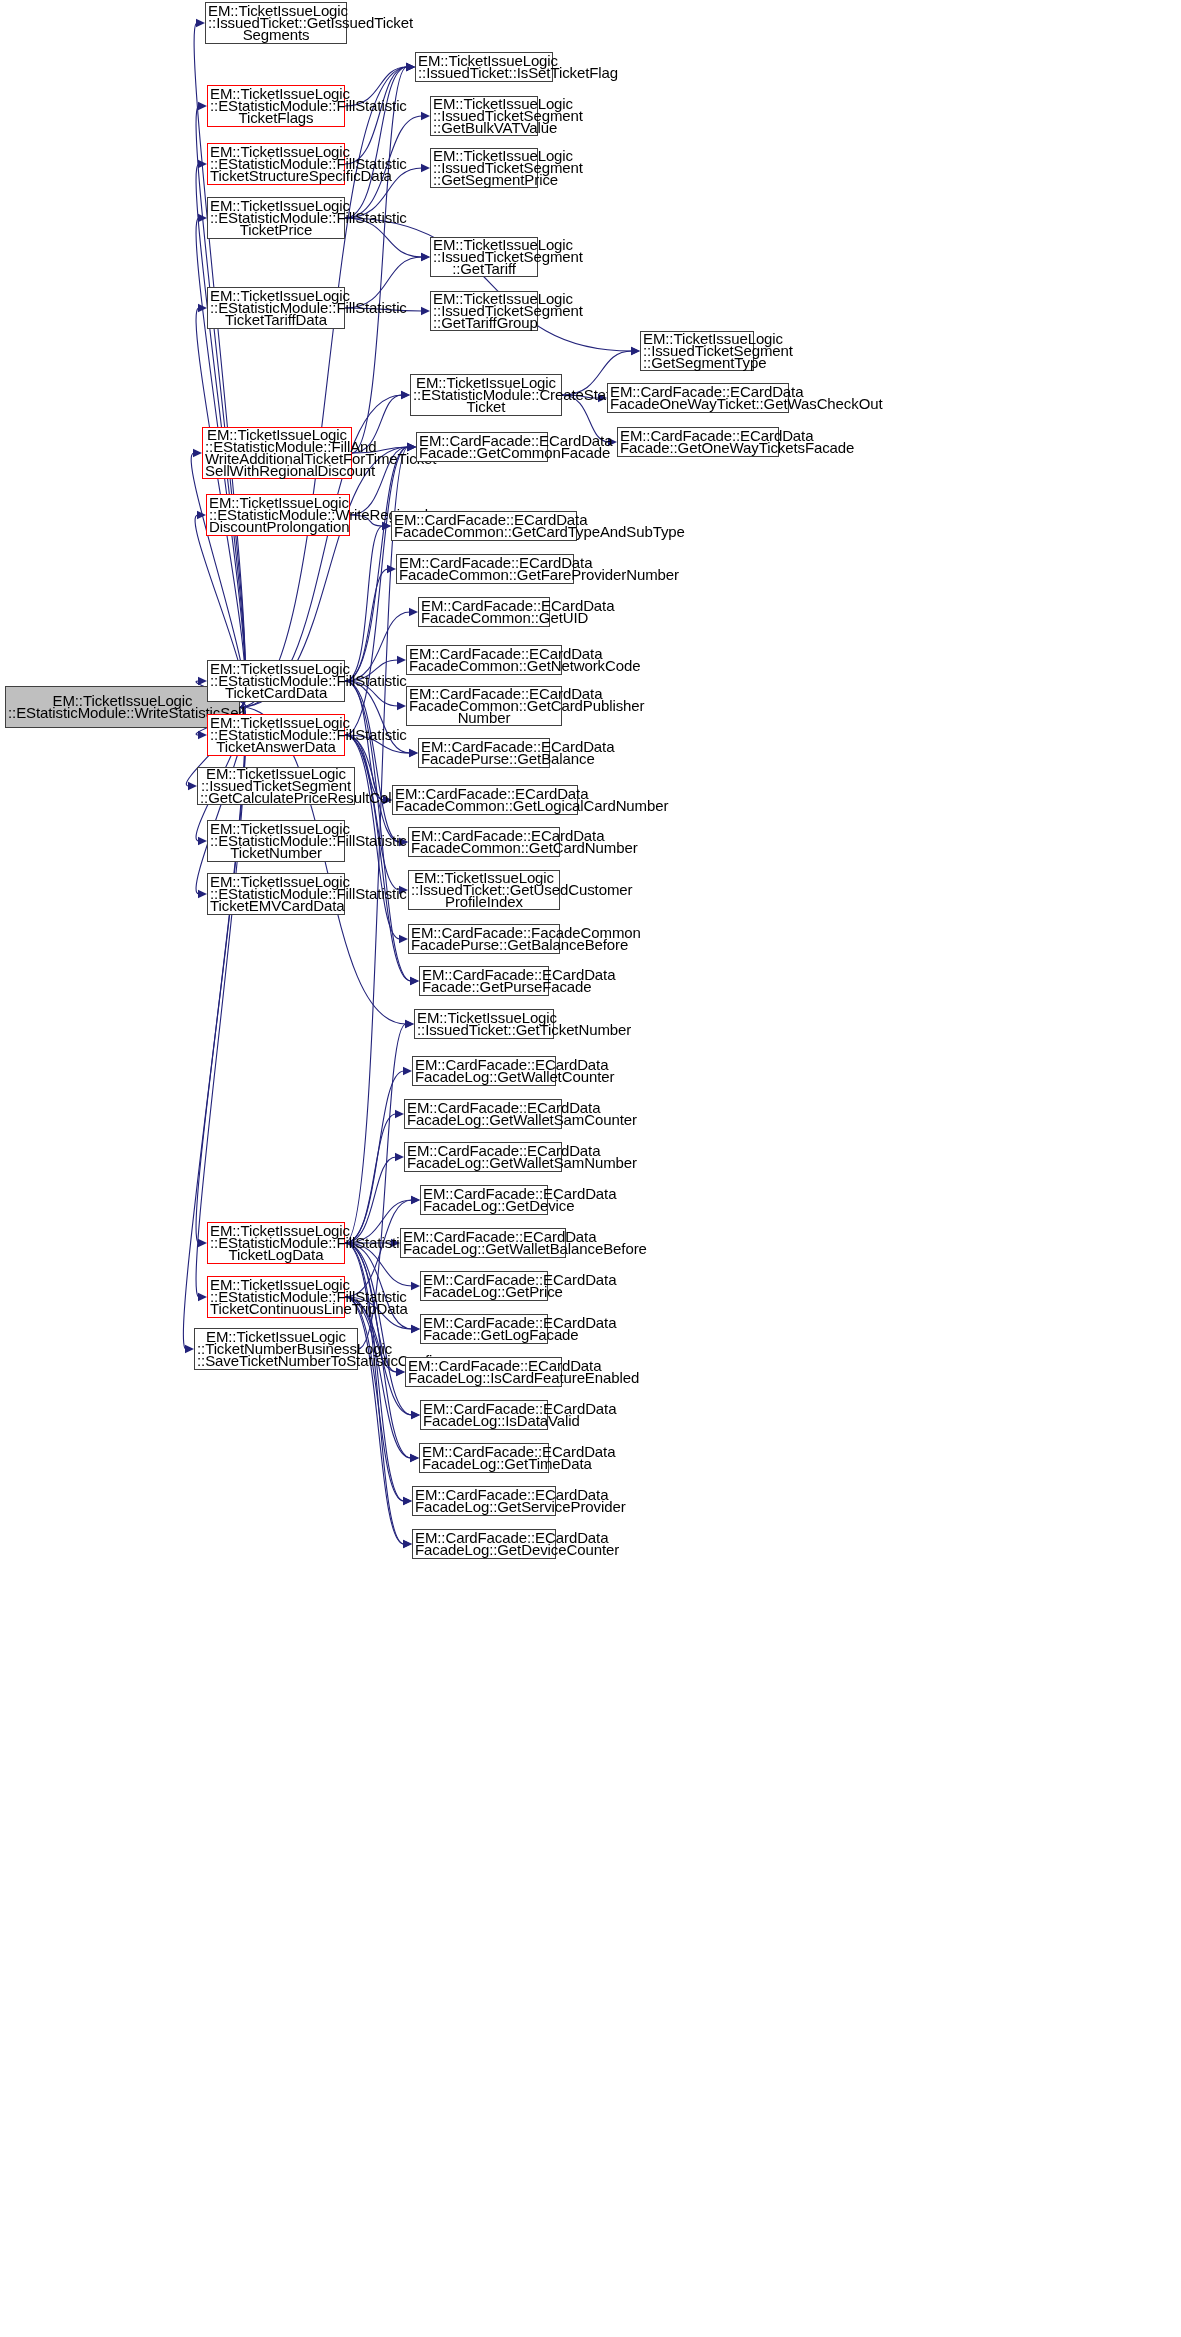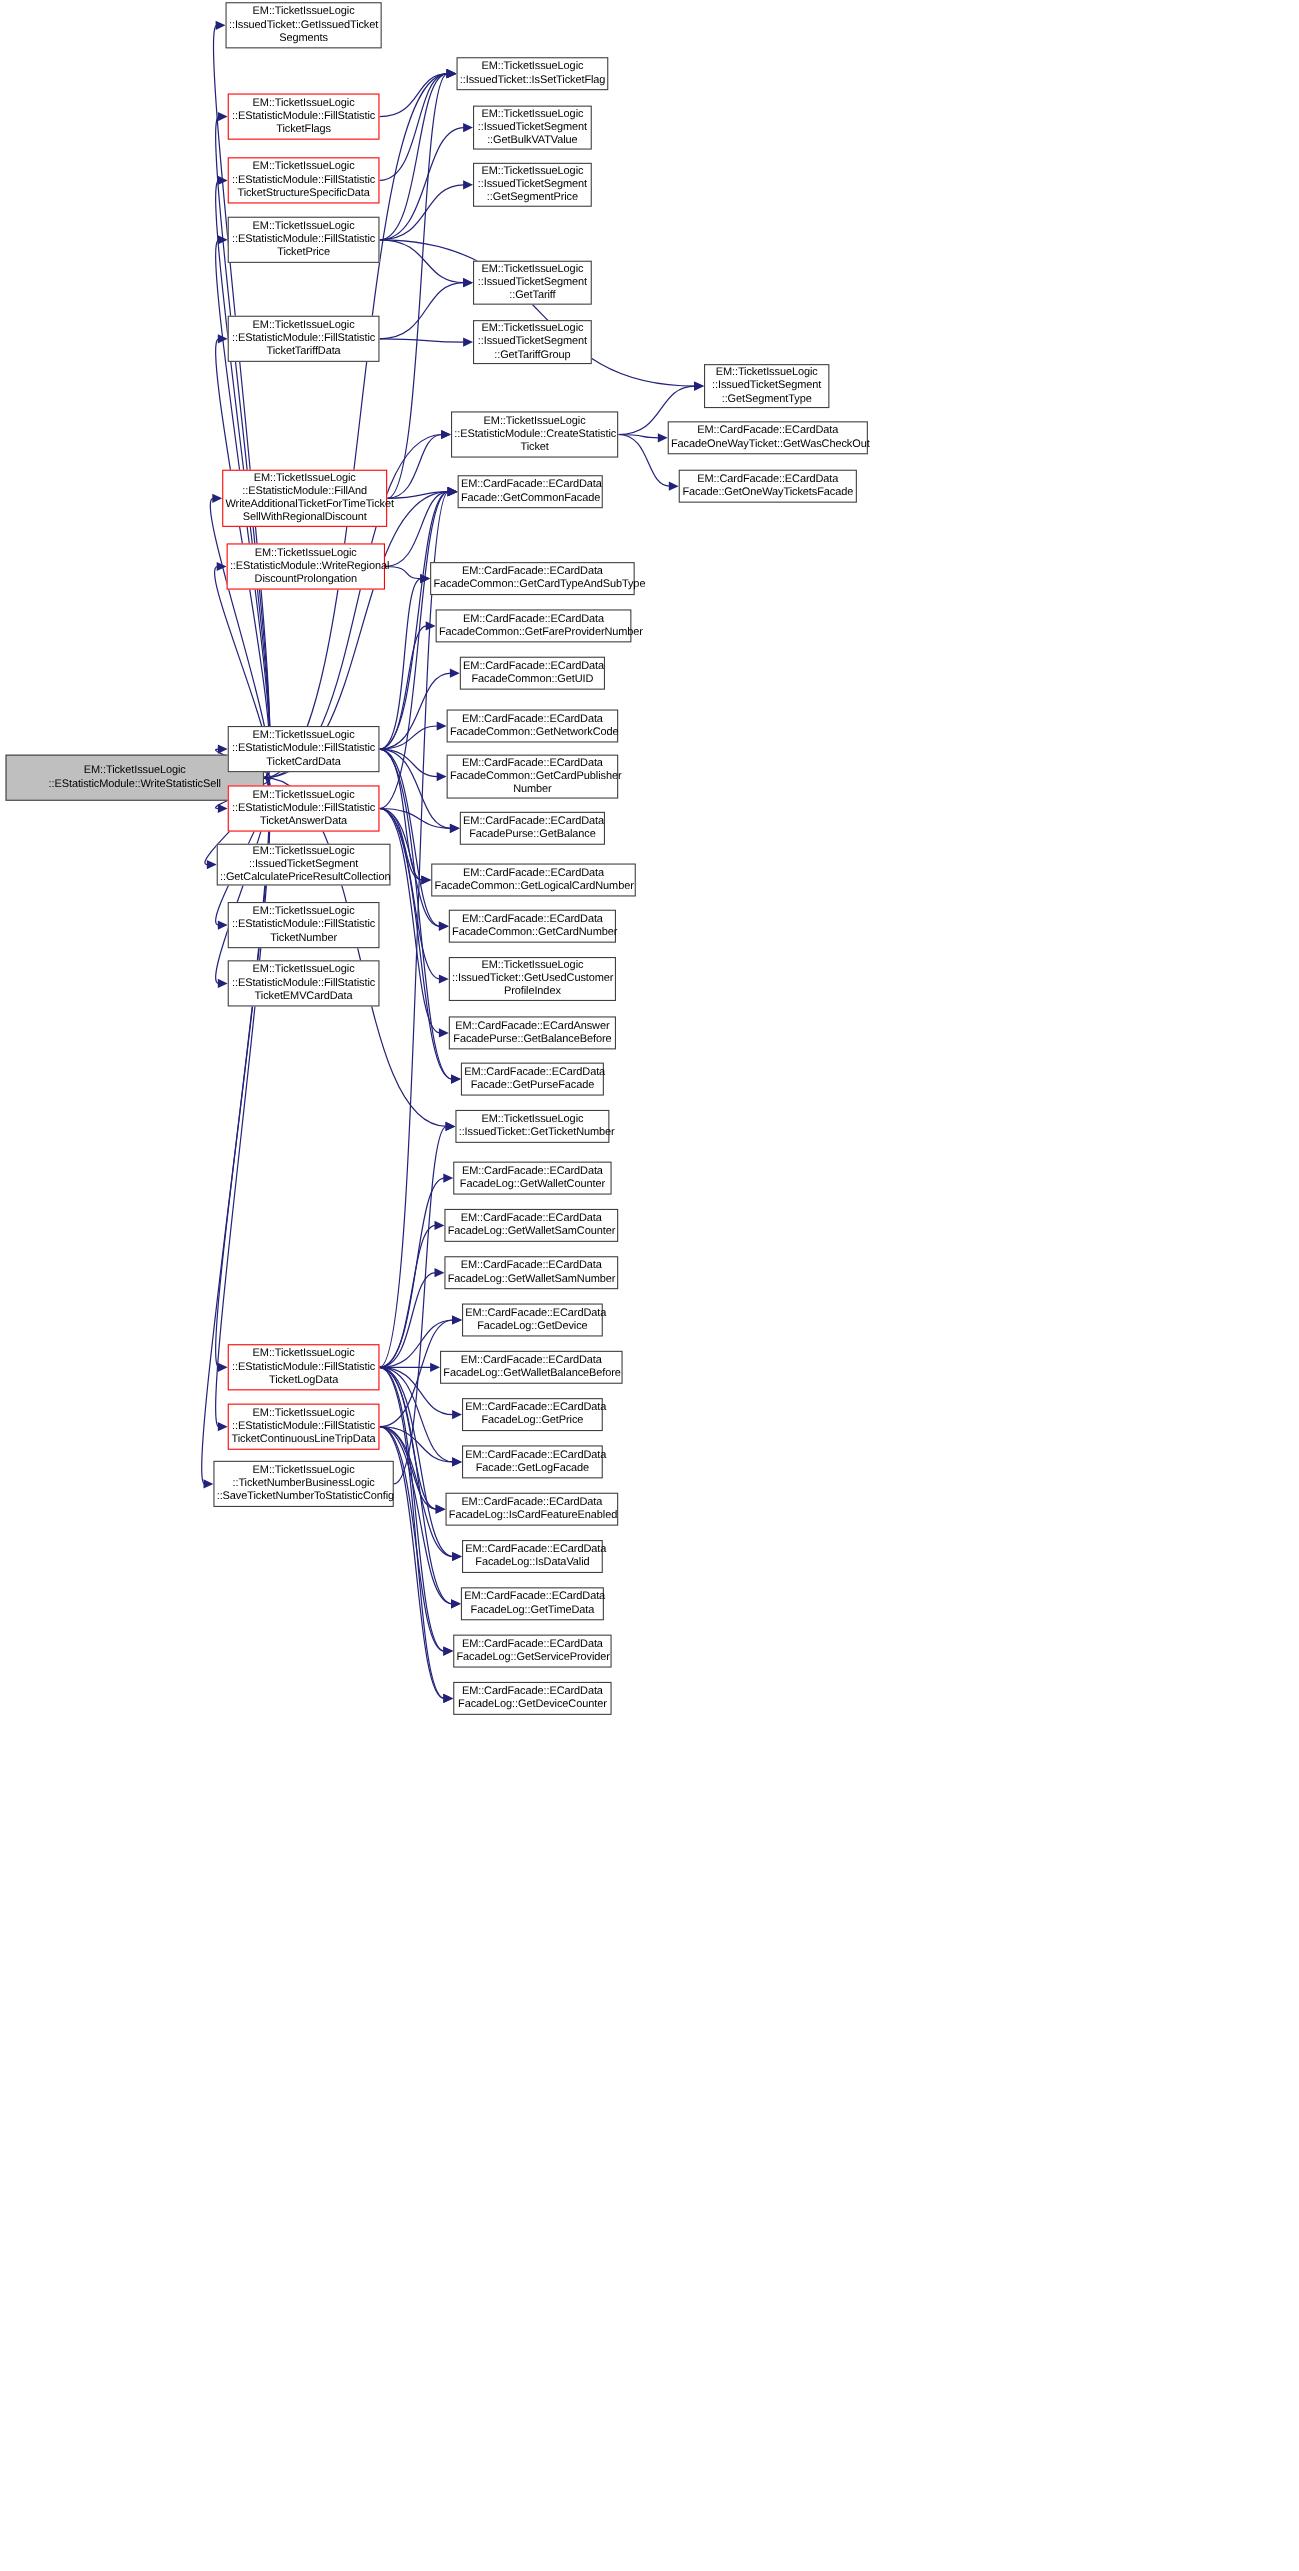--- a/index.html
+++ b/index.html
@@ -1,20 +1,20 @@
 <!DOCTYPE html>
 <html><head>
 <meta charset="utf-8">
 <style>
   html,body{margin:0;padding:0;background:#ffffff;}
   #canvas{position:relative;width:1181px;height:2337px;background:#ffffff;
           font-family:"Liberation Sans","DejaVu Sans",sans-serif;overflow:hidden;}
   .node{position:absolute;box-sizing:border-box;background:#ffffff;
         border:1px solid #404040;display:flex;align-items:center;justify-content:center;
-        text-align:center;font-size:10px;line-height:12.2px;color:#000000;
+        text-align:center;font-size:15px;line-height:12.2px;color:#000000;
         letter-spacing:-0.1px;padding:1px 2px;}
   .node.red{border:1px solid #ff0000;}
   .node.root{background:#bfbfbf;border:1px solid #404040;}
   .node span{display:block;width:100%;white-space:pre-line;}
   svg.edges{position:absolute;left:0;top:0;width:1181px;height:2337px;pointer-events:none;}
   svg.edges path{fill:none;stroke:#22227a;stroke-width:1.1px;}
   svg.edges polygon{fill:#22227a;stroke:none;}
 </style>
 </head>
 <body>
@@ -319,21 +319,21 @@
       <div class="node" style="left: 408px; top: 827px; width: 152px; height: 30px;">
         <span>EM::CardFacade::ECardData
 FacadeCommon::GetCardNumber</span>
       </div>
       <div class="node" style="left: 408px; top: 870px; width: 152px; height: 40px;">
         <span>EM::TicketIssueLogic
 ::IssuedTicket::GetUsedCustomer
 ProfileIndex</span>
       </div>
       <div class="node" style="left: 408px; top: 924px; width: 152px; height: 30px;">
-        <span>EM::CardFacade::ECardAnswer
+        <span>EM::CardFacade::FacadeCommon
 FacadePurse::GetBalanceBefore</span>
       </div>
       <div class="node" style="left: 419px; top: 966px; width: 130px; height: 30px;">
         <span>EM::CardFacade::ECardData
 Facade::GetPurseFacade</span>
       </div>
       <div class="node" style="left: 414px; top: 1009px; width: 140px; height: 30px;">
         <span>EM::TicketIssueLogic
 ::IssuedTicket::GetTicketNumber</span>
       </div>

